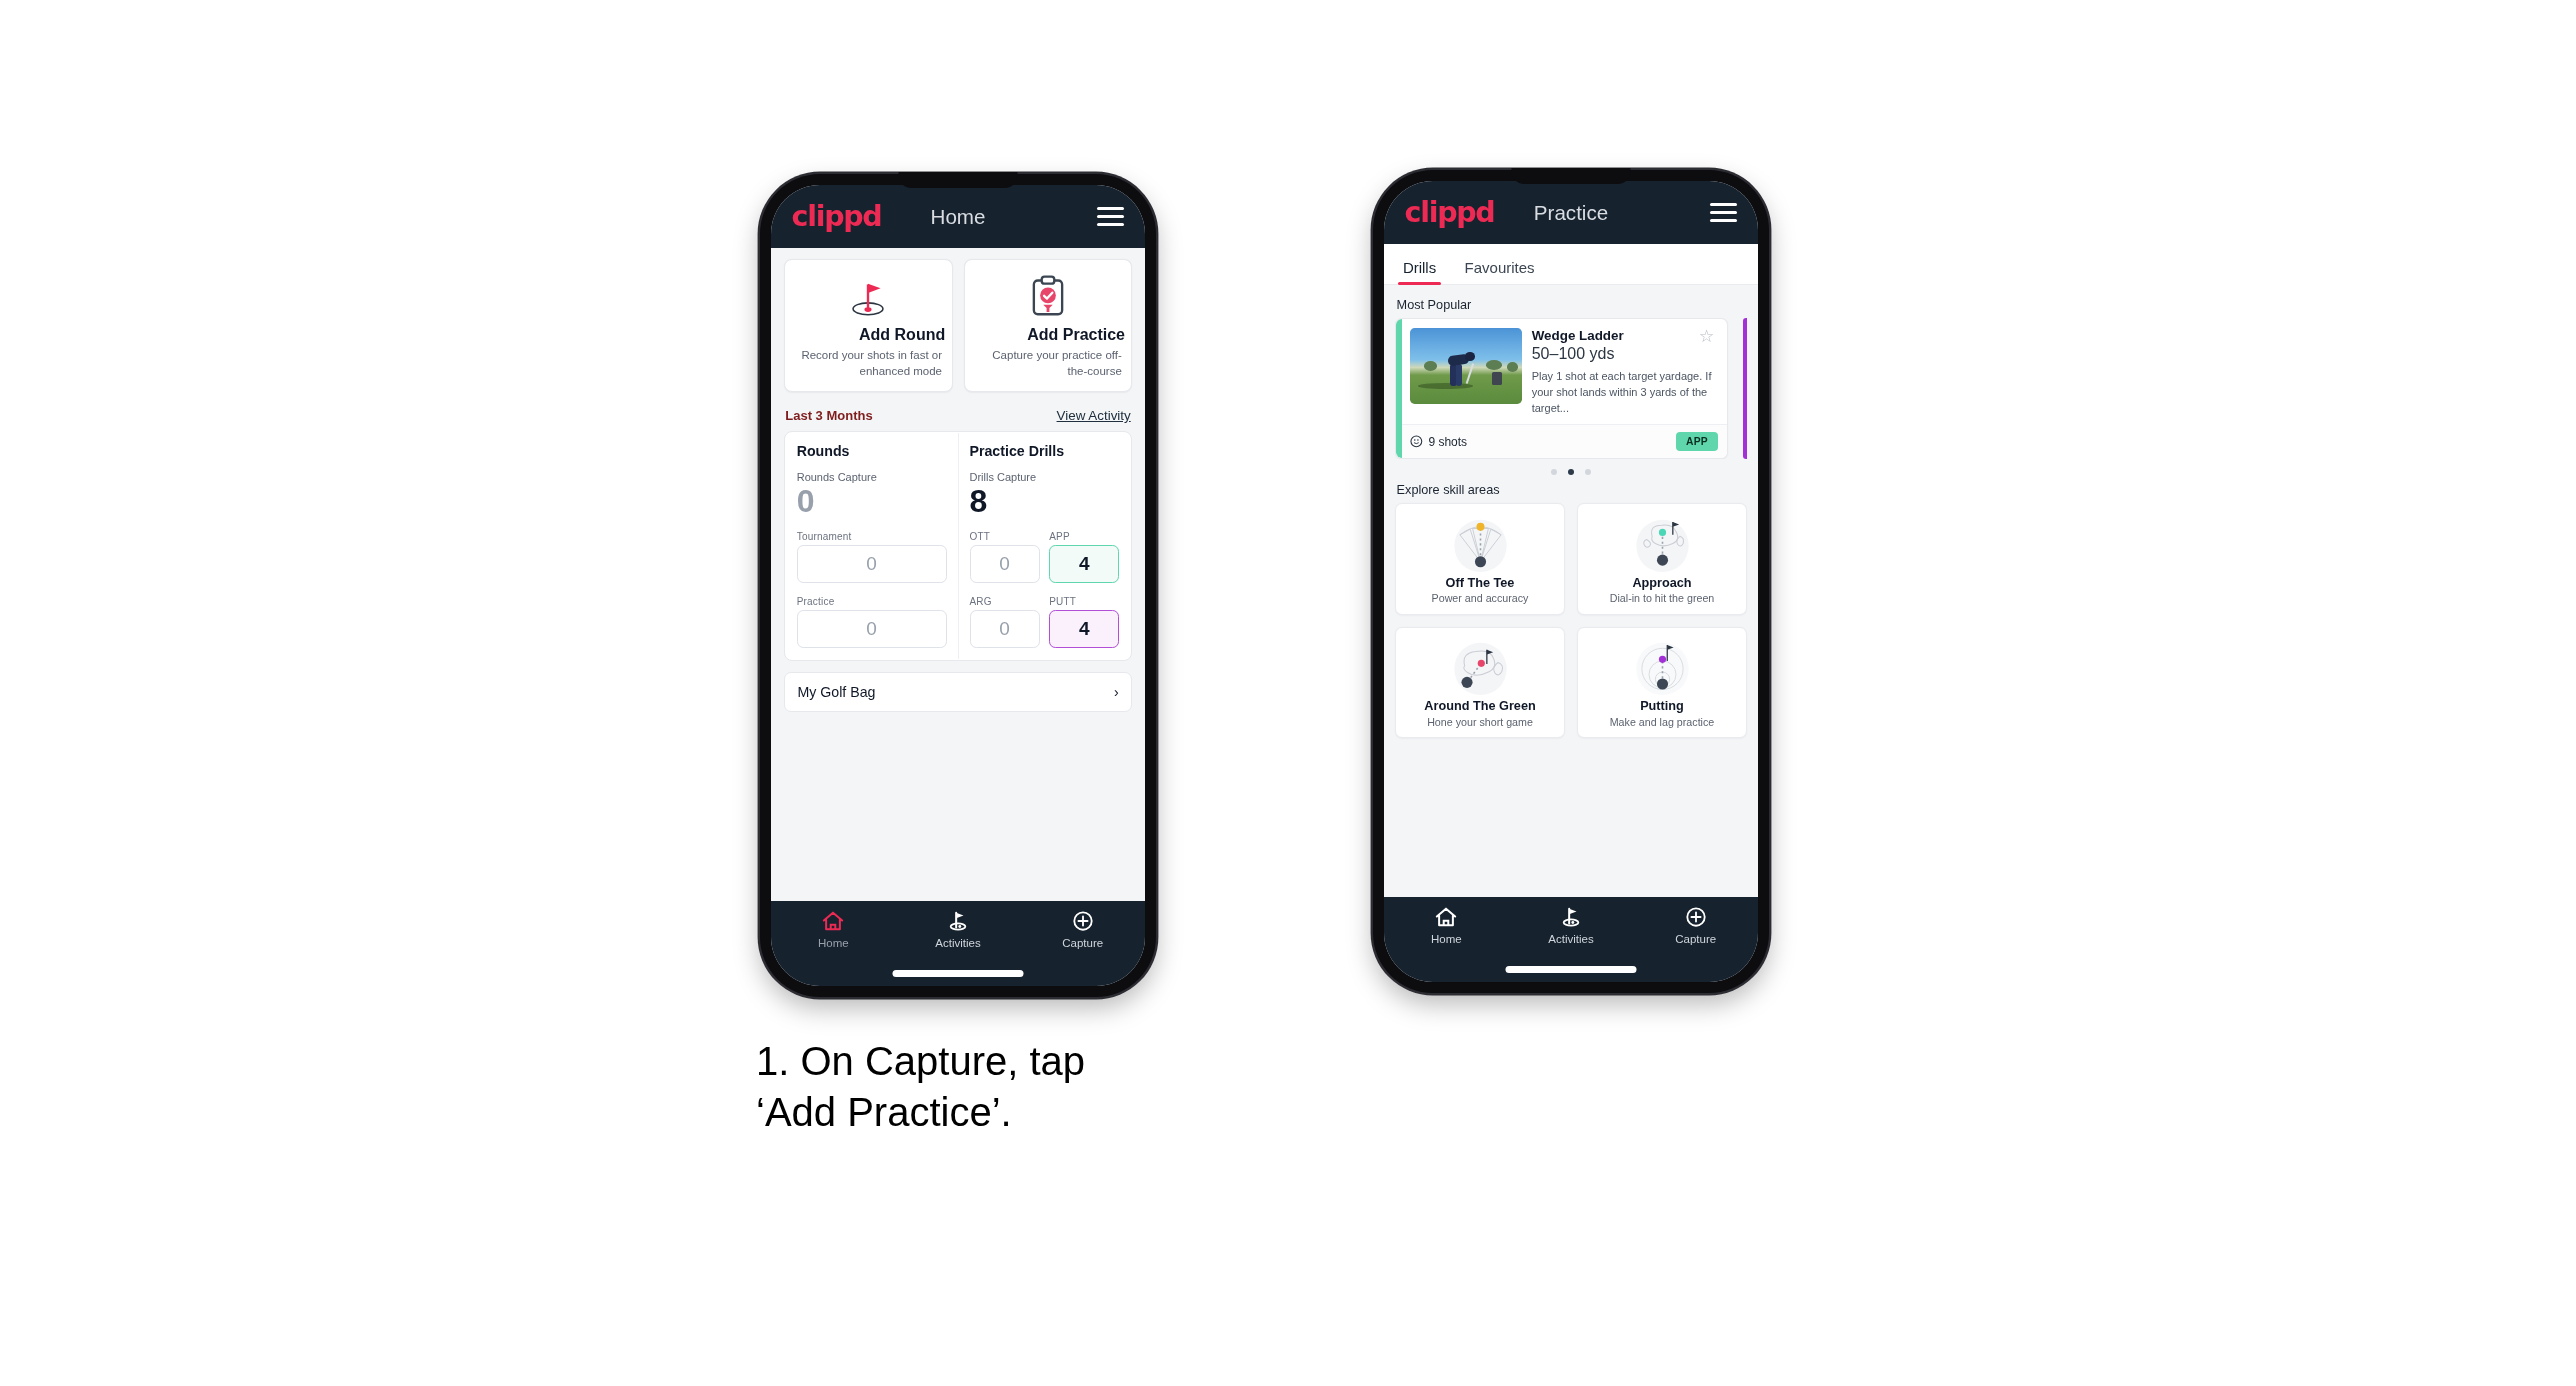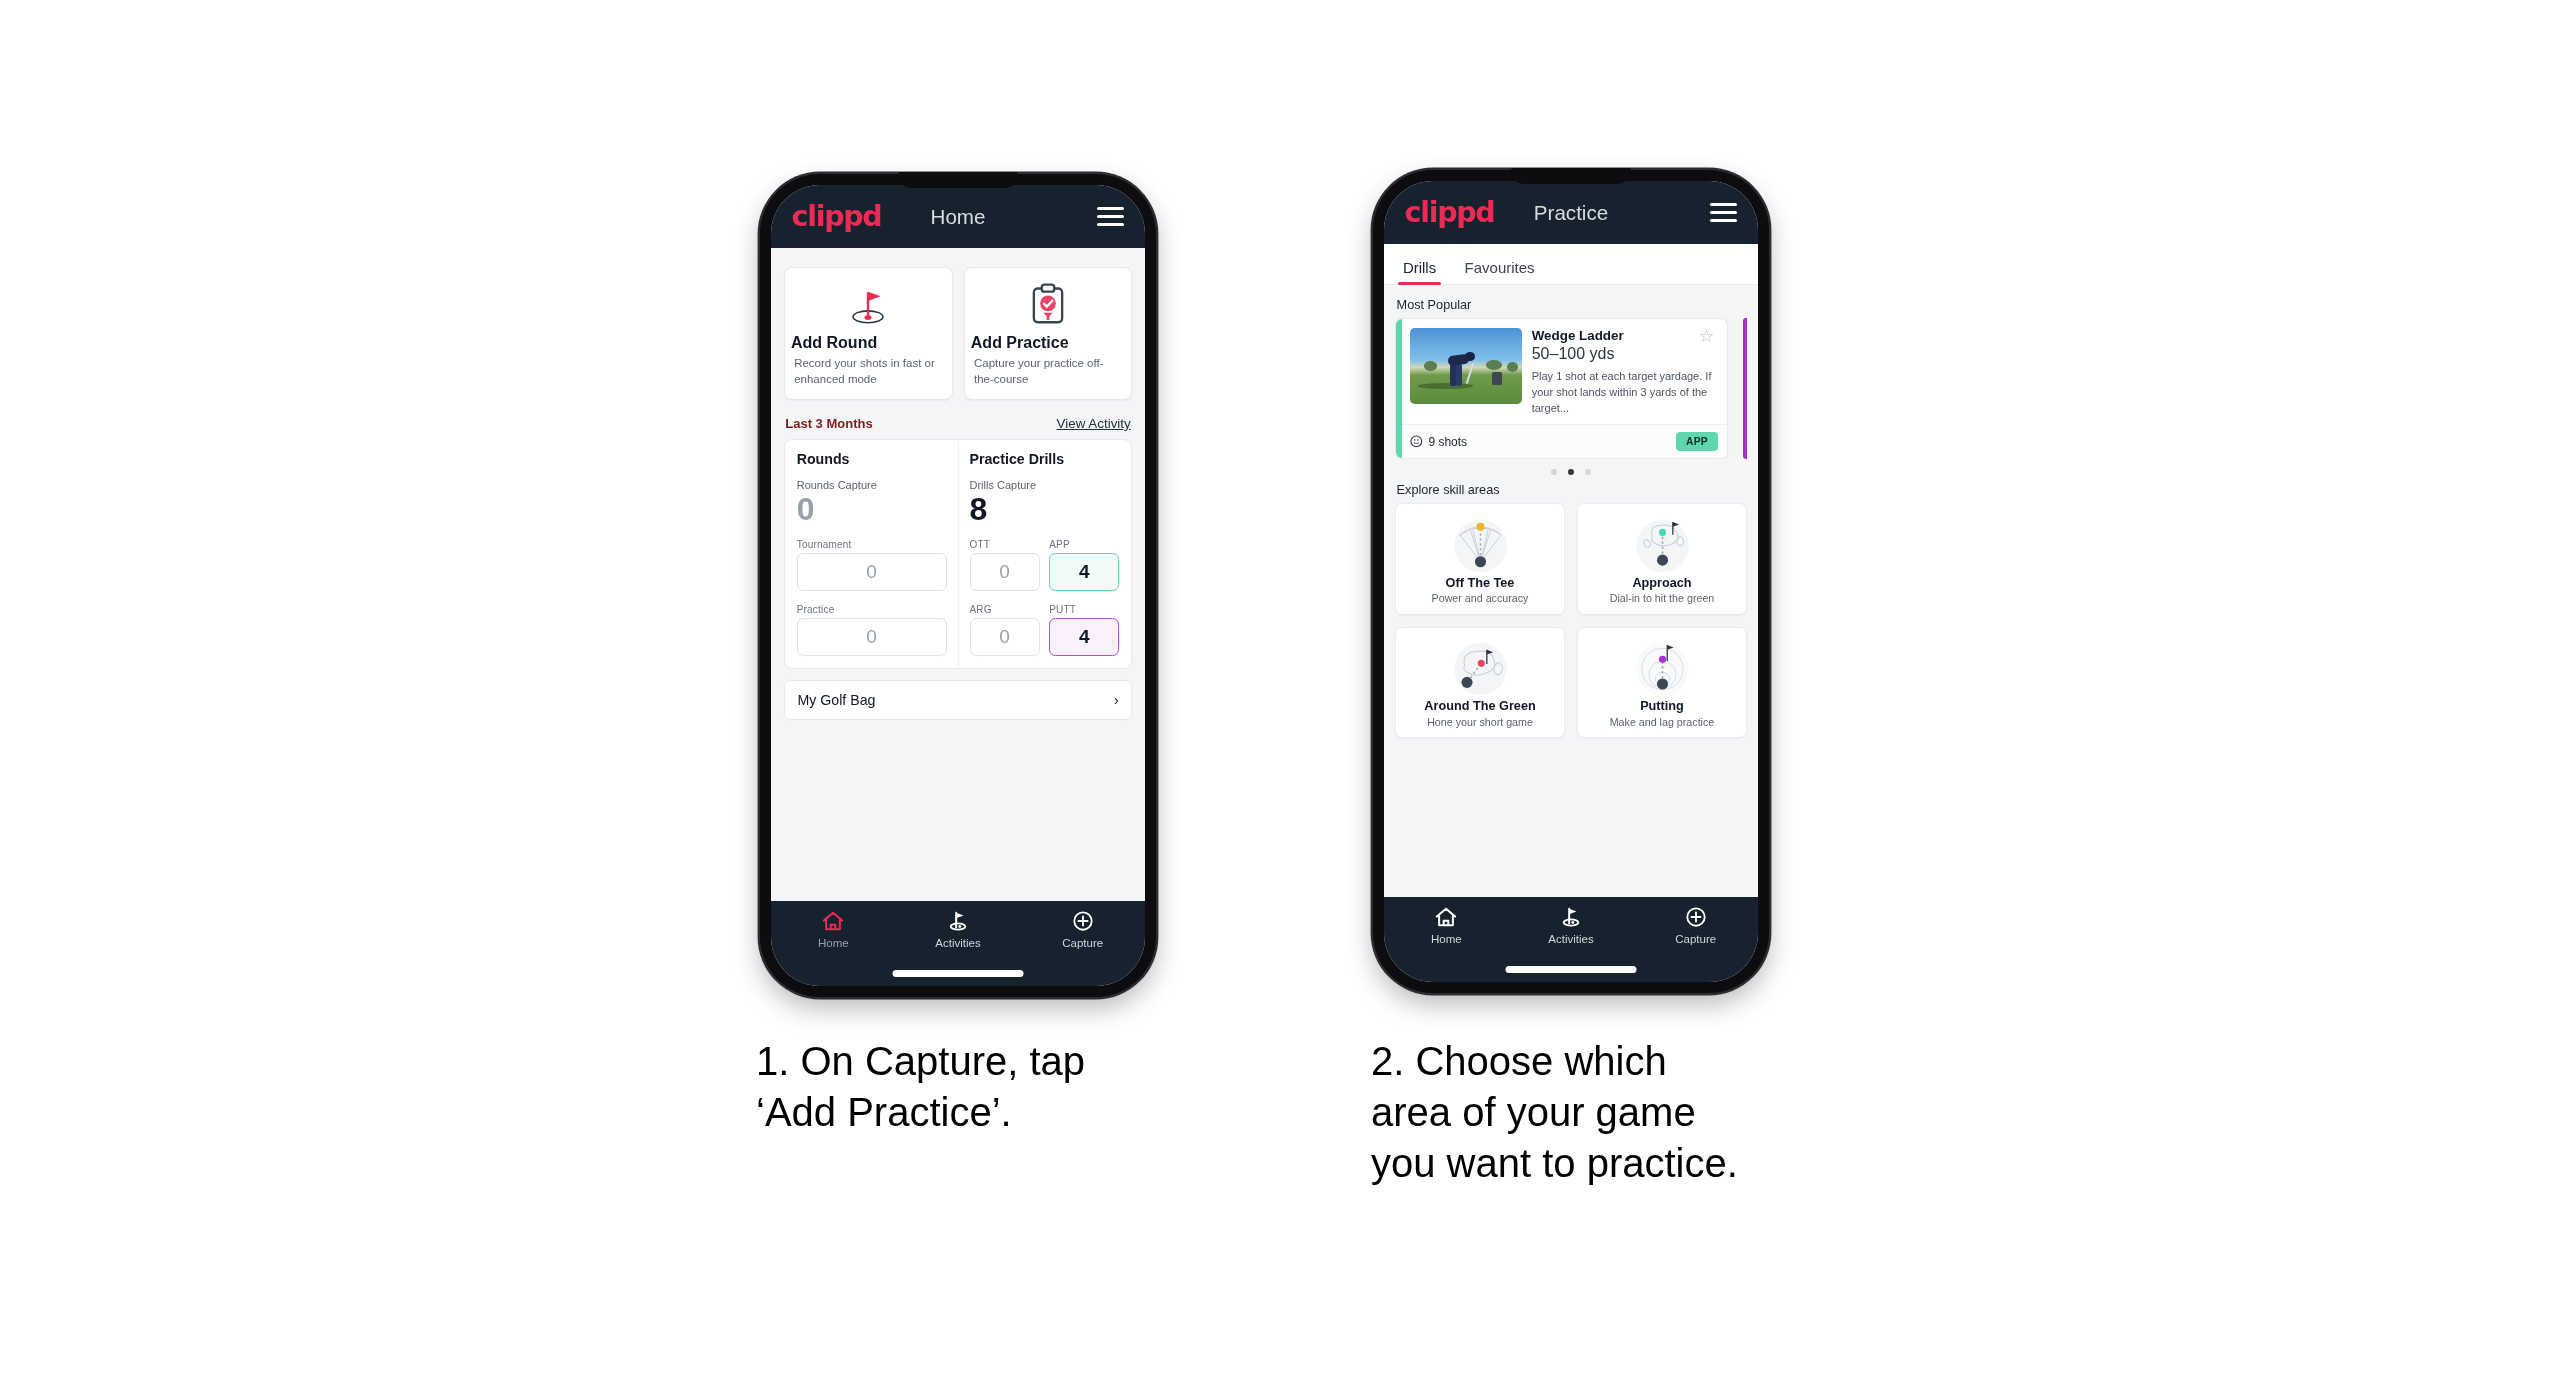--- a/index.html
+++ b/index.html
@@ -53,23 +53,22 @@
   .burger i{display:block;width:27px;height:2.8px;background:#ffffff;border-radius:1.6px;}
 
   
   .body-area{flex:1 1 auto;overflow:hidden;background:#f4f5f7;}
 
   
   .p1-body{padding:11px 12.7px 0;box-sizing:border-box;}
   .action-row{display:flex;gap:11px;}
   .action-card{
     flex:1 1 0;background:#fff;border:0.8px solid #e6e8ec;border-radius:8px;
-    padding:12.7px 6.3px 11px;text-align:left;box-sizing:border-box;
+    padding:12.7px 6.3px 11px;text-align:right;box-sizing:border-box;
     box-shadow:0 0.8px 1.6px rgba(16,24,40,.05);
-    margin-top:8px;
   }
   .action-icon{height:49px;display:flex;align-items:center;justify-content:center;}
   .action-title{font-size:16px;font-weight:bold;color:#101828;margin-top:4.7px;}
   .action-sub{font-size:11.5px;color:#5c6370;line-height:1.38;margin-top:4px;padding:0 3.2px;}
 
   .section-row{display:flex;align-items:baseline;justify-content:space-between;margin:16px 1.6px 8px;}
   .section-title{font-size:13px;font-weight:bold;color:#7f1d1d;}
   .link{font-size:13.4px;color:#20303f;text-decoration:underline;}
 
   .stats-card{background:#fff;border:0.8px solid #e6e8ec;border-radius:8px;display:flex;padding:1px;box-sizing:border-box;}
@@ -507,18 +506,15 @@
         </div>
         <div class="homebar"></div>
       </div>
 
     </div>
   </div>
 
   <div class="caption" style="left:756px;top:1036px;width:491px;">1. On Capture, tap
 ‘Add Practice’.</div>
 
-  <div class="caption" style="left:1371px;top:1036px;width:538px;">2. Choose which
-area of your game
-you want to practice.</div>
 
 </div>
 
 
 </body></html>

